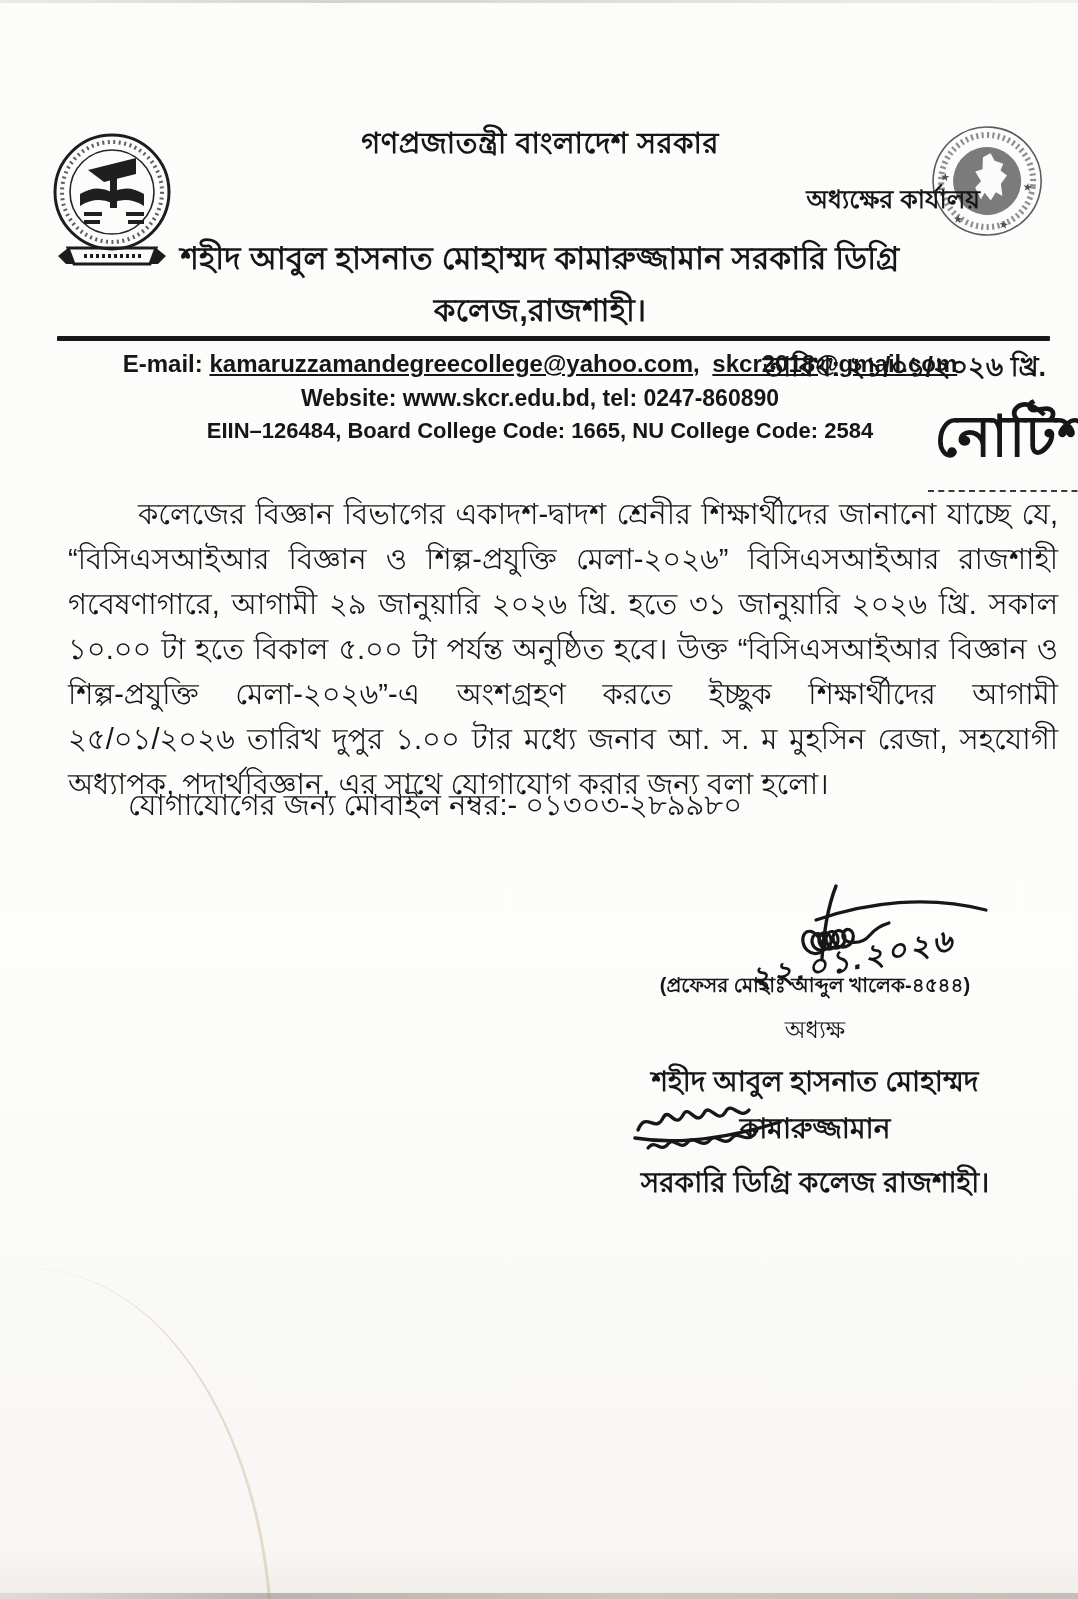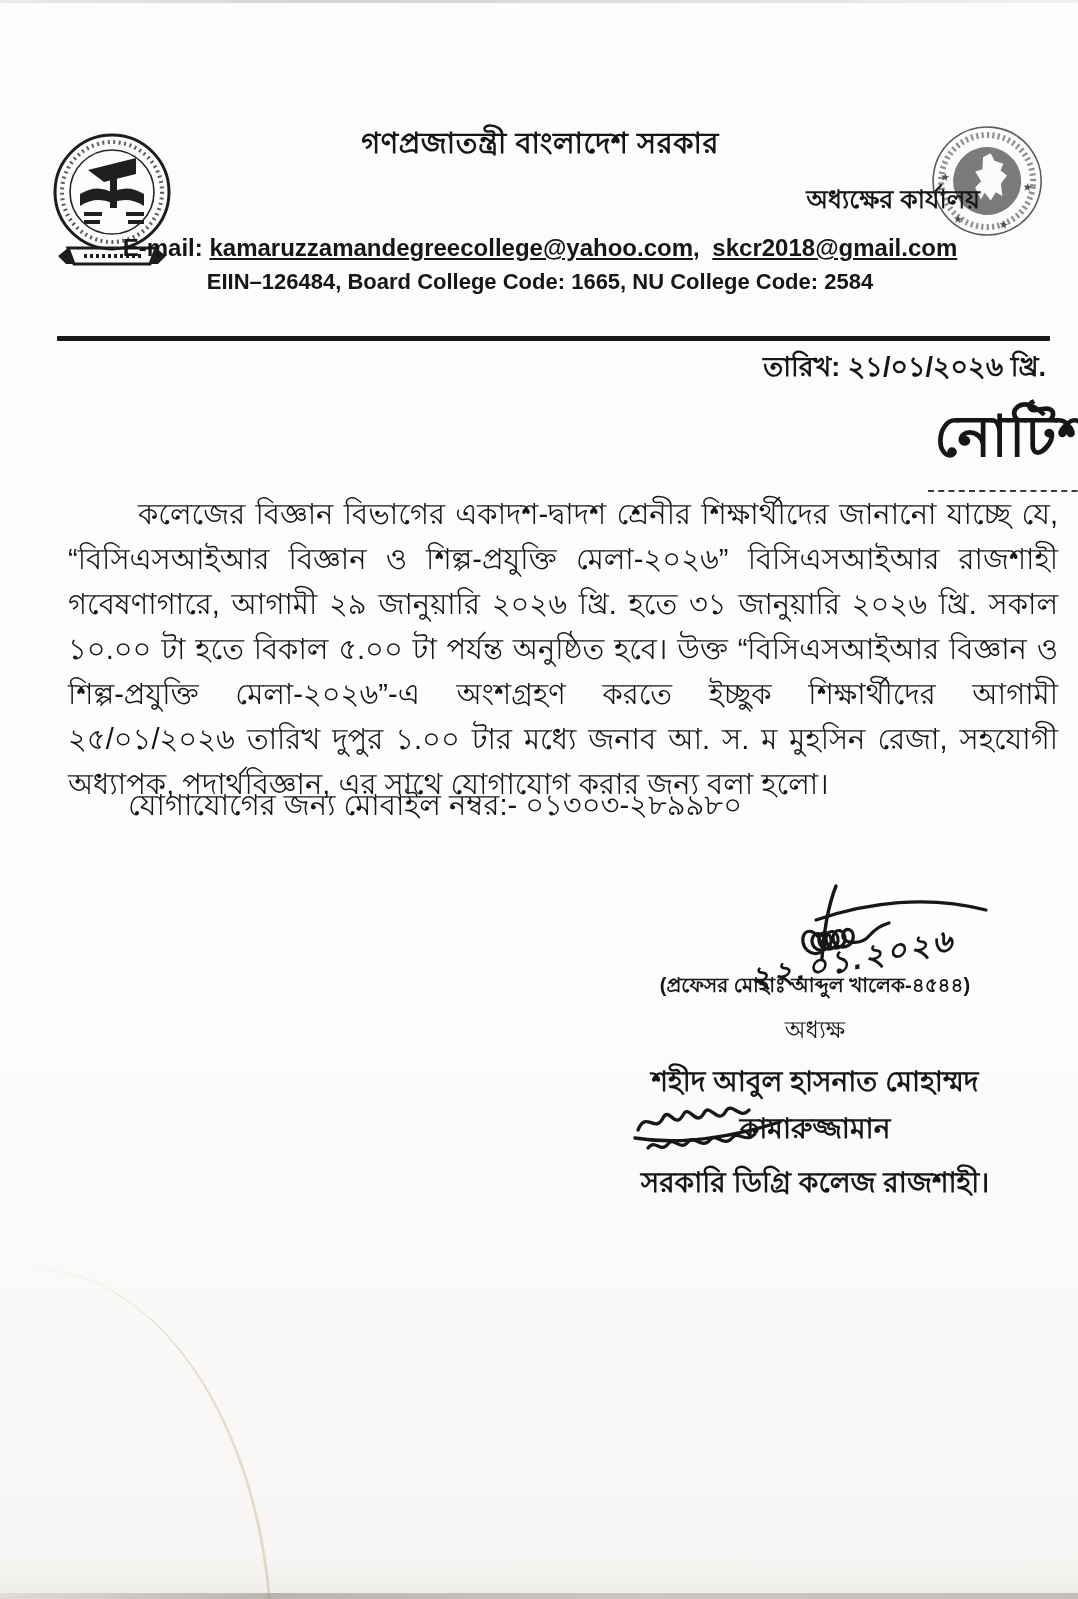--- a/index.html
+++ b/index.html
@@ -98,25 +98,27 @@
     <path d="M52,38 l7,-5 5,7 9,2 -2,7 7,4 -5,9 3,12 -7,-3 -4,9 -7,-7 -3,7 -7,-11 5,-7 -7,-9 7,-3 Z" fill="#fbfbfa"></path>
     <text x="12" y="66" font-size="11" fill="#4f4f4f">★</text>
     <text x="95" y="66" font-size="11" fill="#4f4f4f">★</text>
     <text x="30" y="106" font-size="11" fill="#4f4f4f">★</text>
     <text x="76" y="106" font-size="11" fill="#4f4f4f">★</text>
   </svg>
 
   <div class="letterhead-text">
     <div class="lh-govt">গণপ্রজাতন্ত্রী বাংলাদেশ সরকার</div>
     <div class="lh-office">অধ্যক্ষের কার্যালয়</div>
+    <div class="lh-college">শহীদ আবুল হাসনাত মোহাম্মদ কামারুজ্জামান সরকারি ডিগ্রি কলেজ,রাজশাহী।</div>
     <div class="lh-email">
       <span>E-mail:</span>
       <span class="u">kamaruzzamandegreecollege@yahoo.com</span><span class="sep">,</span>
       <span class="u">skcr2018@gmail.com</span>
     </div>
+    <div class="lh-web">Website: www.skcr.edu.bd, tel: 0247-860890</div>
     <div class="lh-codes">EIIN–126484, Board College Code: 1665, NU College Code: 2584</div>
   </div>
 
   <div class="rule"></div>
 
   <div class="date-line">তারিখ: ২১/০১/২০২৬ খ্রি.</div>
 
   <div class="notice-title">
     <span>নোটিশ</span>
   </div>

